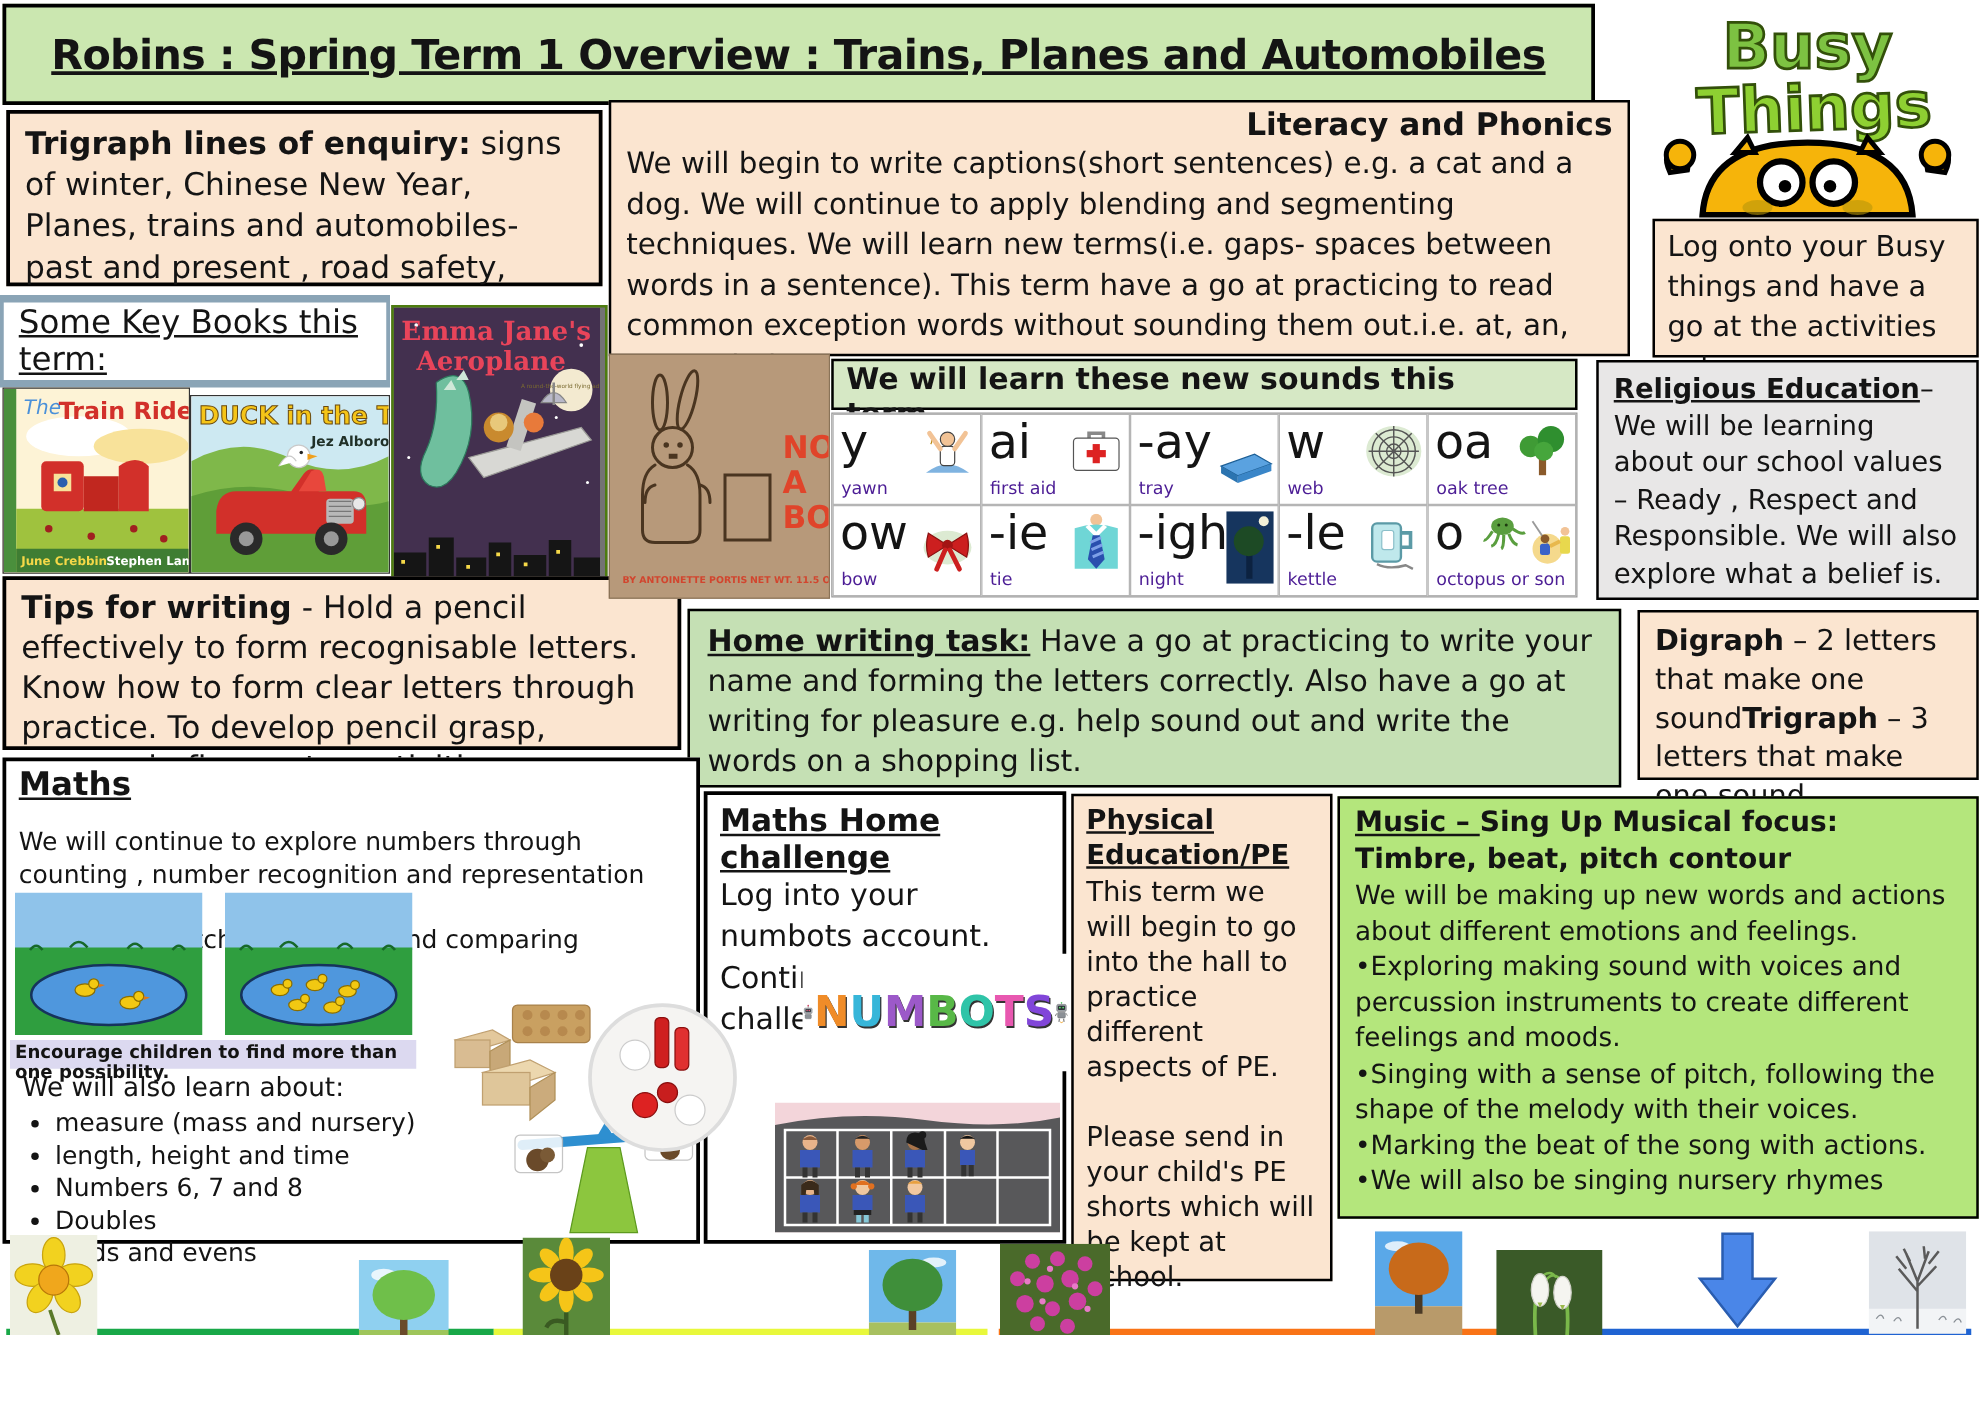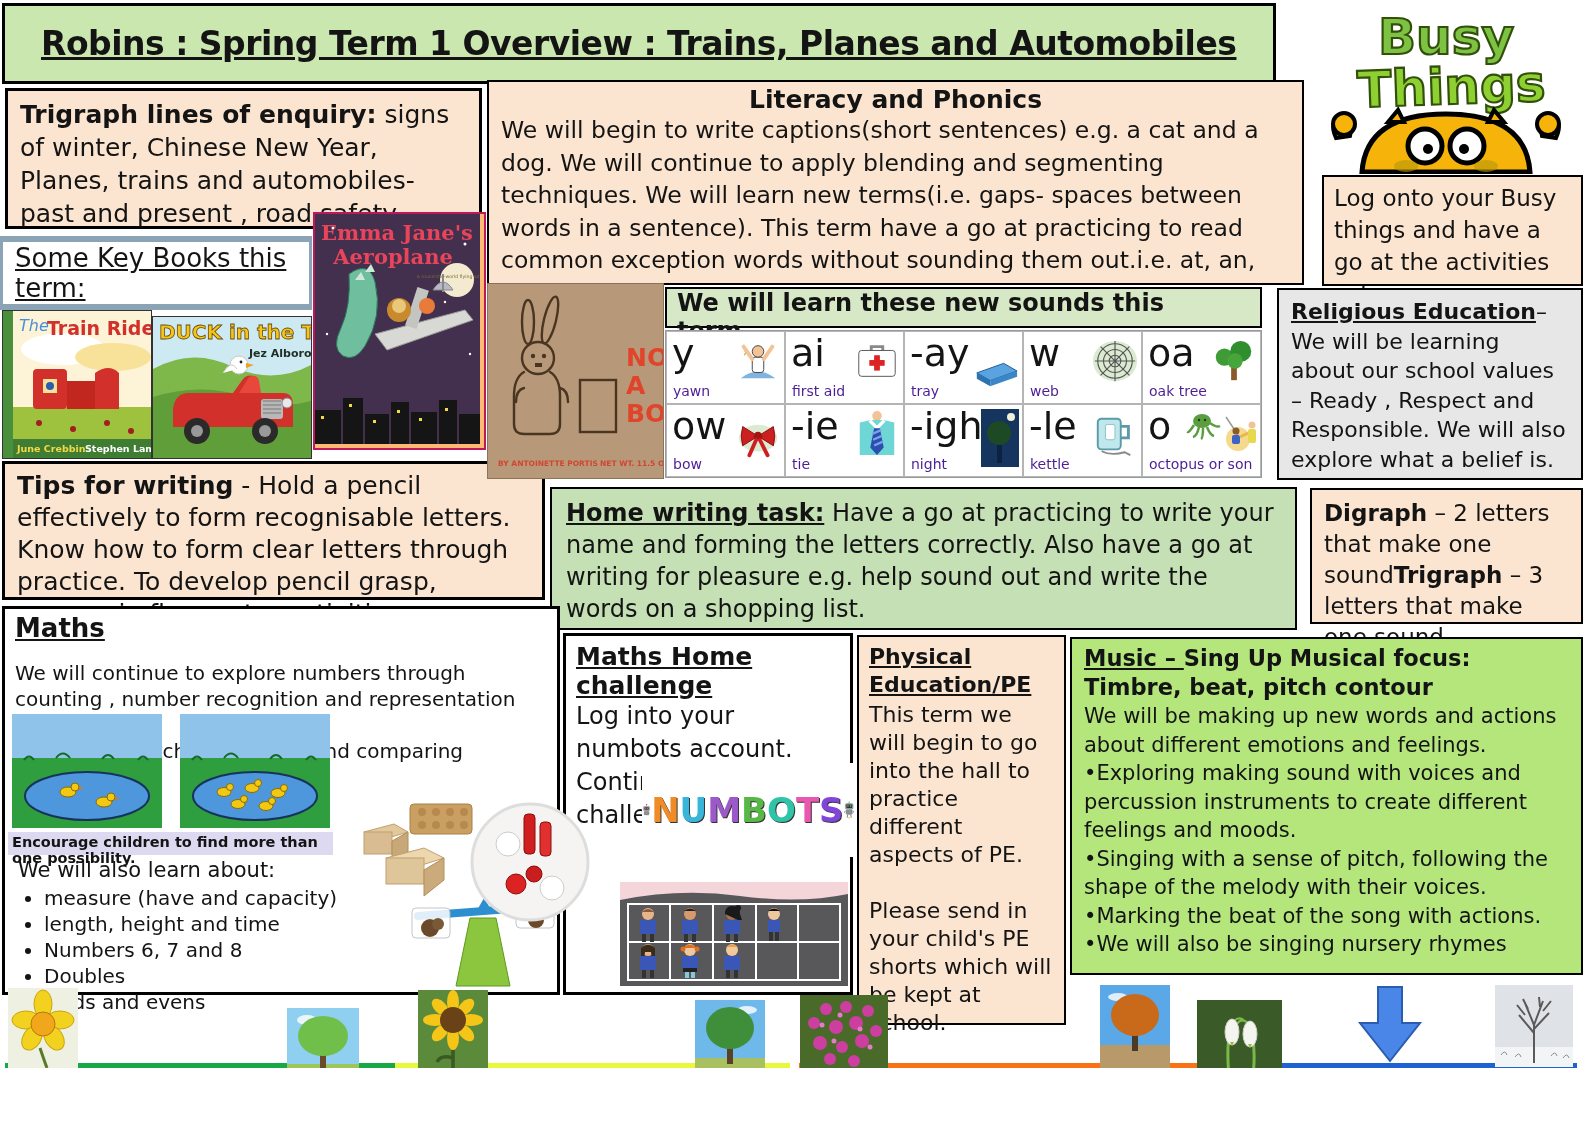--- a/index.html
+++ b/index.html
@@ -62,21 +62,21 @@
       <ellipse cx="84" cy="160" rx="12" ry="6" fill="#b8960a" opacity=".6"></ellipse>
       <ellipse cx="164" cy="160" rx="12" ry="6" fill="#b8960a" opacity=".6"></ellipse>
     </g>
   </svg>
 
   <div class="abs peach bdr3" style="left:5px;top:88px;width:477px;height:141px;padding:7px 12px;font-size:25px;line-height:33px">
     <span class="b">Trigraph lines of enquiry:</span><span> signs of winter, Chinese New Year, Planes, trains and automobiles-past and present , road safety,</span>
   </div>
 
   <div class="abs peach bdr2" style="left:487px;top:80px;width:817px;height:205px;padding:3px 12px">
-    <h2 style="text-align:center;font-size:25px">Literacy and Phonics</h2>
+    <h2 style="text-align:right;font-size:25px">Literacy and Phonics</h2>
     <p style="font-size:23.5px;line-height:32.5px">We will begin to write captions(short sentences) e.g. a cat and a dog. We will continue to apply blending and segmenting techniques. We will learn new terms(i.e. gaps- spaces between words in a sentence). This term have a go at practicing to read common exception words without sounding them out.i.e. at, an, mum, dad.</p>
   </div>
 
   <div class="abs peach bdr2" style="left:1322px;top:175px;width:261px;height:111px;padding:5px 10px;font-size:23px;line-height:32px">
     <p>Log onto your Busy things and have a go at the activities set.</p>
   </div>
 
   <div class="abs" style="left:0;top:236px;width:312px;height:74px;background:#fff;border:3px solid #8aa4b6;border-top-width:6px;border-bottom-width:6px;display:flex;align-items:center;padding-left:12px">
     <span class="u" style="font-size:26px">Some Key Books this term:</span>
   </div>
@@ -121,21 +121,21 @@
         <circle cx="44" cy="114" r="6" fill="#999"></circle>
       <circle cx="112" cy="114" r="13" fill="#2a2a2a"></circle>
         <circle cx="112" cy="114" r="6" fill="#999"></circle>
       <circle cx="86" cy="48" r="9" fill="#fff" stroke="#c9c9c9"></circle>
       <path d="M93 46 l8 2 -8 3 Z" fill="#f0a01c"></path>
       <circle cx="88" cy="45" r="1.4" fill="#222"></circle>
       <path d="M70 56 q8 -14 14 -4" fill="#fff" stroke="#c9c9c9"></path>
     </svg>
   </div>
 
-  <div class="cover" style="left:313px;top:212px;width:169px;height:234px;border:2px solid #be185d;background:#fdba74">
+  <div class="cover" style="left:313px;top:244px;width:169px;height:234px;border:2px solid #4d7c0f;background:#737373">
     <svg width="165" height="230" viewBox="0 0 165 230">
       <rect width="165" height="230" fill="#43304f"></rect>
       <circle cx="18" cy="14" r="1.5" fill="#fff"></circle>
         <circle cx="150" cy="30" r="1.5" fill="#fff"></circle>
       <circle cx="40" cy="58" r="1.2" fill="#fff"></circle>
         <circle cx="130" cy="88" r="1.2" fill="#fff"></circle>
       <circle cx="12" cy="120" r="1.2" fill="#fff"></circle>
         <circle cx="155" cy="140" r="1.2" fill="#fff"></circle>
       <text x="82" y="26" text-anchor="middle" font-size="21" font-weight="bold" fill="#e8445a" font-family="DejaVu Serif">Emma Jane's</text>
       <text x="78" y="50" text-anchor="middle" font-size="21" font-weight="bold" fill="#e8445a" font-family="DejaVu Serif">Aeroplane</text>
@@ -363,21 +363,21 @@
       <ellipse cx="86" cy="92" rx="7" ry="4.5"></ellipse>
         <circle cx="92" cy="87" r="3.5"></circle>
     </g>
   </svg>
   <div class="abs" style="left:8px;top:832px;width:325px;height:23px;background:#dcd9f0;font-size:14.5px;font-weight:bold;padding:2px 4px">
     <span>Encourage children to find more than one possibility.</span>
   </div>
   <div class="abs" style="left:18px;top:858px;width:420px">
     <p style="font-size:21px">We will also learn about:</p>
     <ul class="mul">
-      <li>measure (have and capacity)</li>
+      <li>measure (mass and nursery)</li>
       <li>length, height and time</li>
       <li>Numbers 6, 7 and 8</li>
       <li>Doubles</li>
       <li>Odds and evens</li>
     </ul>
   </div>
 
   <svg class="abs" style="left:350px;top:800px;width:130px;height:105px" viewBox="0 0 130 105">
     <rect width="130" height="105" fill="#fff"></rect>
     <rect x="60" y="4" width="62" height="30" rx="4" fill="#c9a061" stroke="#a8814a"></rect>

